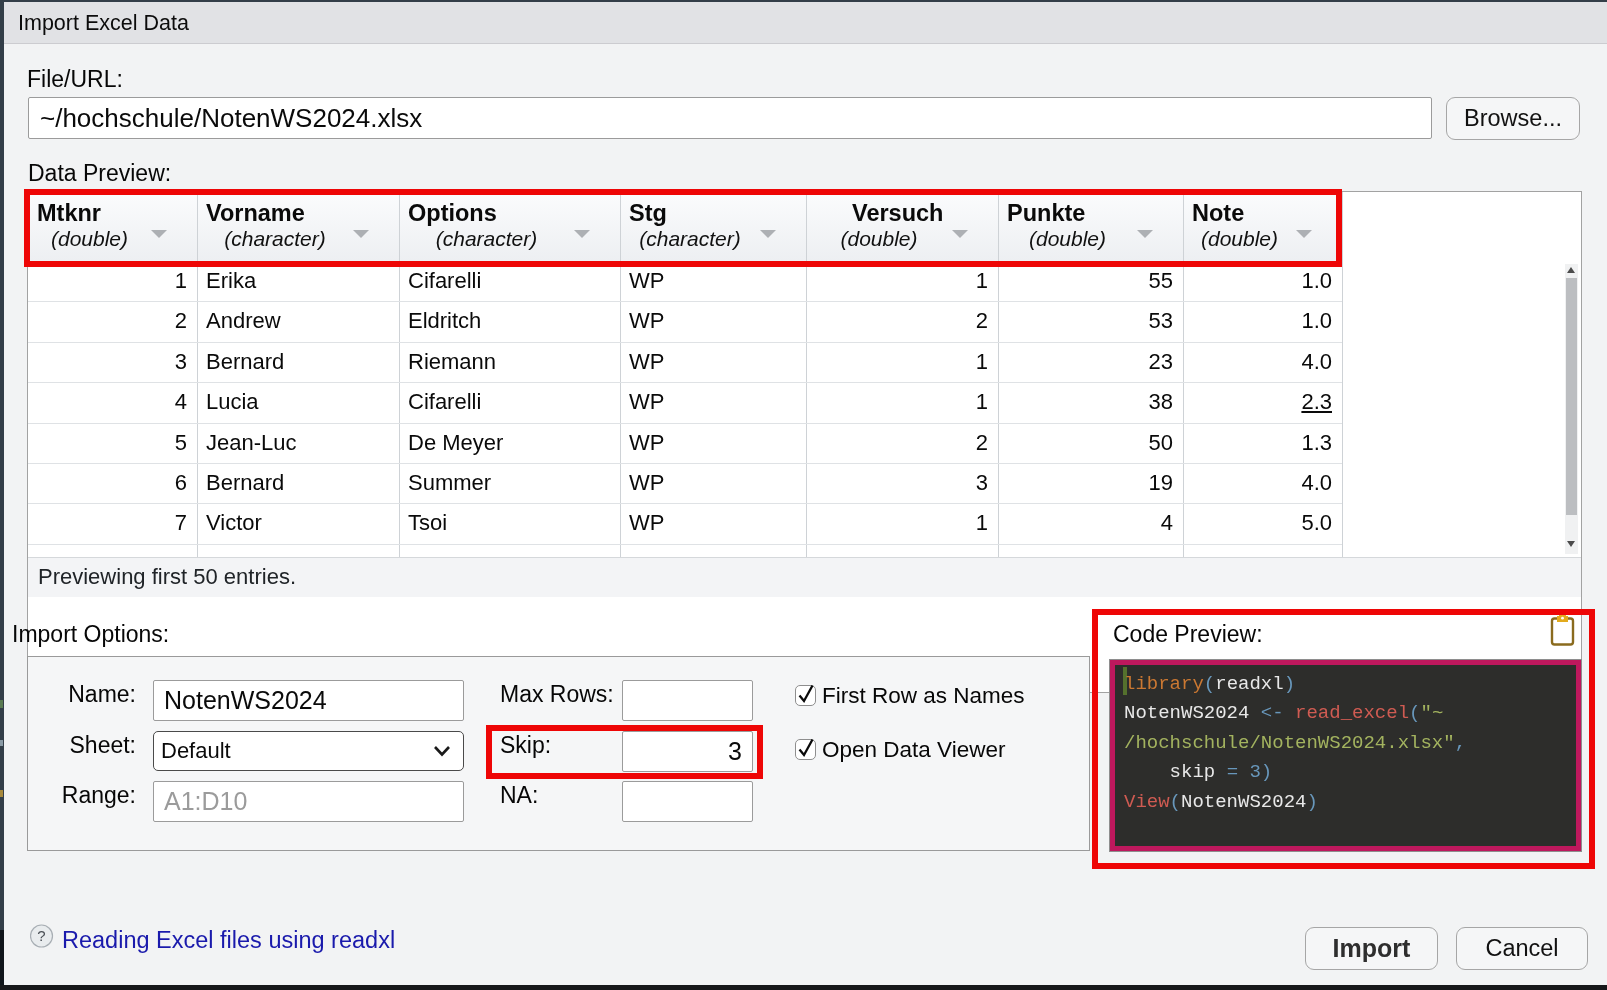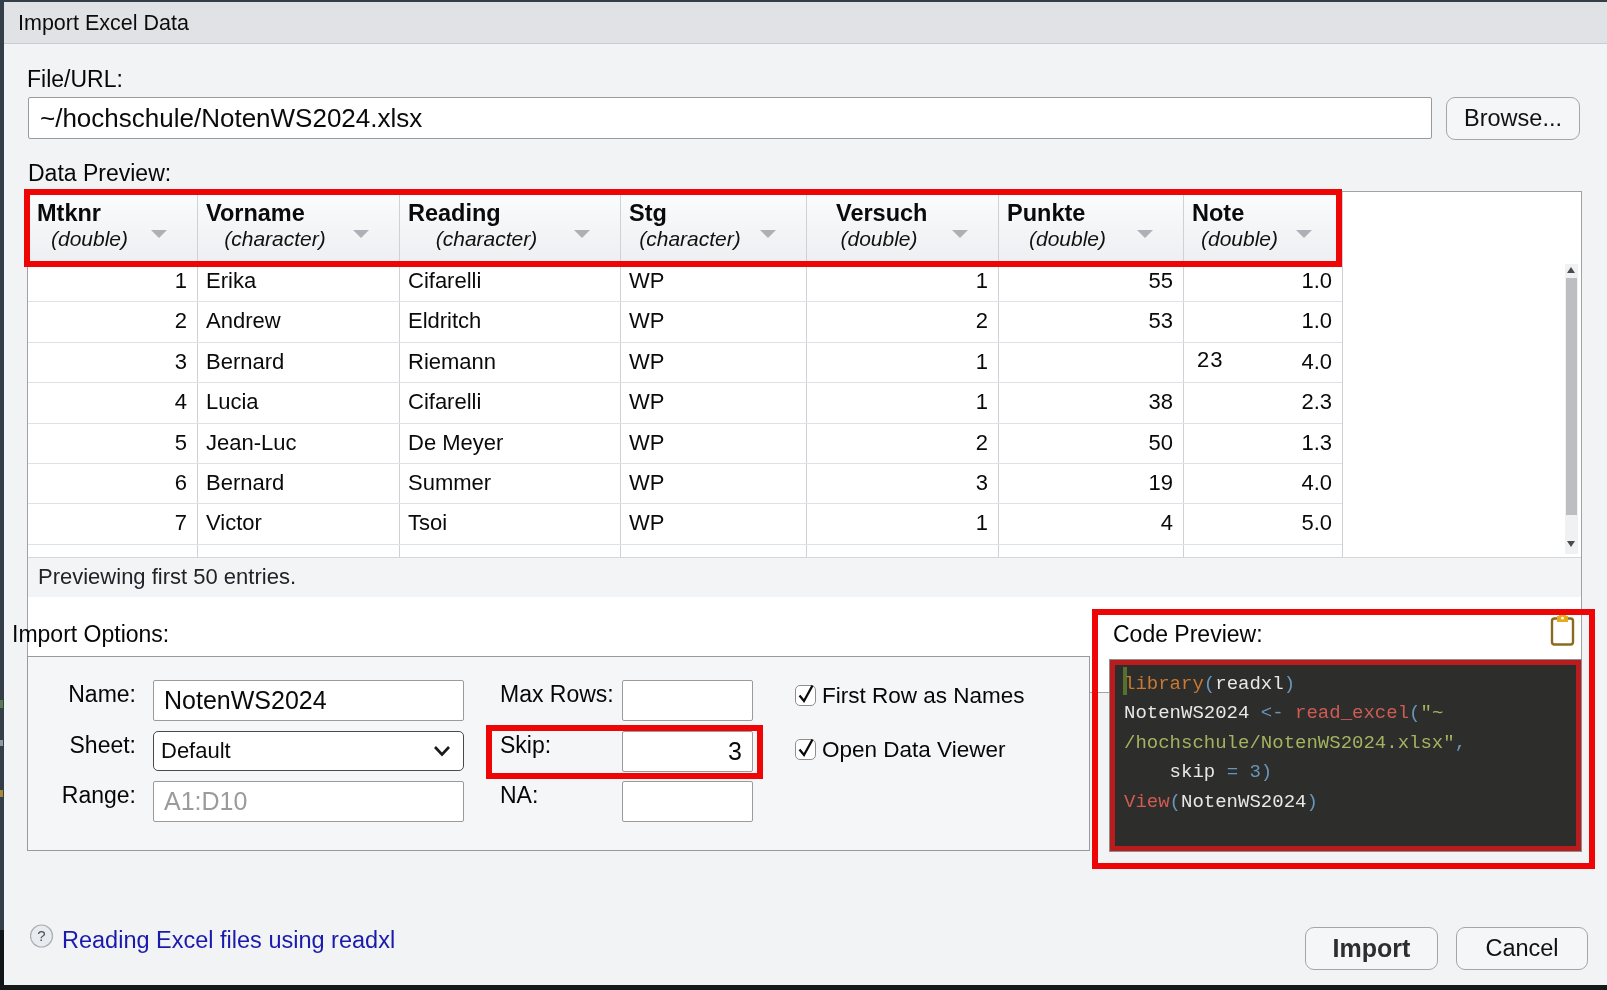--- a/index.html
+++ b/index.html
@@ -30,21 +30,21 @@
   .sbtrack { position:absolute; background:#f0f1f2; }
   .sbthumb { position:absolute; background:#bcbec1; }
   .sbarr { position:absolute; width:0; height:0; }
   
   .optbox { position:absolute; left:27px; top:656px; width:1063px; height:195px; background:#f5f6f7; border:1px solid #9a9a9a; }
   .flbl { position:absolute; font-size:23px; color:#070707; display:flex; align-items:center; }
   .fin  { position:absolute; background:#fff; border:1px solid #9b9b9b; border-radius:2px; font-size:25px; color:#0a0a0a;
           display:flex; align-items:center; }
   .cblbl { position:absolute; font-size:22.5px; color:#070707; display:flex; align-items:center; }
   
-  .codeframe { position:absolute; left:1109px; top:659px; width:473px; height:193px; background:#b91c1c; border:1px solid #8e8e8e; }
+  .codeframe { position:absolute; left:1109px; top:659px; width:473px; height:193px; background:#be185d; border:1px solid #8e8e8e; }
   .codedark { position:absolute; left:5px; top:5px; width:461px; height:181px; background:#2d2d2b; overflow:hidden; }
   .codeline { position:absolute; left:9px; font-family:"Liberation Mono",monospace; font-size:19px; line-height:29.5px; white-space:pre; color:#e8e8e8; }
   .k { color:#cb7832; } 
   .p { color:#6897bb; } 
   .f { color:#cf5b52; } 
   .s { color:#a3b35f; } 
 </style>
 </head>
 <body>
   <div class="dialog"></div>
@@ -65,27 +65,27 @@
   <div class="lbl" style="left:28px; top:160px;">Data Preview:</div>
 
   <div class="tblwrap" id="tbl">
     <div class="hdrbg" style="left:0px; top:0.5px; width:1314px; height:69px;"></div>
     <div class="hname" style="left:9px; top:8px;">Mtknr</div>
     <div class="htype" style="left:0px; top:35px; width:123px;">(double)</div>
     <div class="harr" style="left:123px; top:38px;"></div>
     <div class="hname" style="left:178px; top:8px;">Vorname</div>
     <div class="htype" style="left:169px; top:35px; width:156px;">(character)</div>
     <div class="harr" style="left:325px; top:38px;"></div>
-    <div class="hname" style="left:380px; top:8px;">Reading</div>
+    <div class="hname" style="left:380px; top:8px;">Options</div>
     <div class="htype" style="left:371px; top:35px; width:175px;">(character)</div>
     <div class="harr" style="left:546px; top:38px;"></div>
     <div class="hname" style="left:601px; top:8px;">Stg</div>
     <div class="htype" style="left:592px; top:35px; width:140px;">(character)</div>
     <div class="harr" style="left:732px; top:38px;"></div>
-    <div class="hname" style="left:771px; top:8px;margin-left:37px;">Versuch</div>
+    <div class="hname" style="left:787px; top:8px;margin-left:37px;">Versuch</div>
     <div class="htype" style="left:778px; top:35px; width:146px;">(double)</div>
     <div class="harr" style="left:924px; top:38px;"></div>
     <div class="hname" style="left:979px; top:8px;">Punkte</div>
     <div class="htype" style="left:970px; top:35px; width:139px;">(double)</div>
     <div class="harr" style="left:1109px; top:38px;"></div>
     <div class="hname" style="left:1164px; top:8px;">Note</div>
     <div class="htype" style="left:1155px; top:35px; width:113px;">(double)</div>
     <div class="harr" style="left:1268px; top:38px;"></div>
     <div class="vline" style="left:169px; top:0.5px; height:364.5px;"></div>
     <div class="vline" style="left:371px; top:0.5px; height:364.5px;"></div>
@@ -108,30 +108,30 @@
     <div class="cell" style="left:601px; top:109.89999999999998px; height:40.4px; line-height:40.4px;">WP</div>
     <div class="cell num" style="left:778px; top:109.89999999999998px; width:182px; height:40.4px; line-height:40.4px;">2</div>
     <div class="cell num" style="left:970px; top:109.89999999999998px; width:175px; height:40.4px; line-height:40.4px;">53</div>
     <div class="cell num" style="left:1155px; top:109.89999999999998px; width:149px; height:40.4px; line-height:40.4px;">1.0</div>
     <div class="hline" style="left:0px; top:150.29999999999995px; width:1314px;"></div>
     <div class="cell num" style="left:0px; top:150.3px; width:159px; height:40.4px; line-height:40.4px;">3</div>
     <div class="cell" style="left:178px; top:150.3px; height:40.4px; line-height:40.4px;">Bernard</div>
     <div class="cell" style="left:380px; top:150.3px; height:40.4px; line-height:40.4px;">Riemann</div>
     <div class="cell" style="left:601px; top:150.3px; height:40.4px; line-height:40.4px;">WP</div>
     <div class="cell num" style="left:778px; top:150.3px; width:182px; height:40.4px; line-height:40.4px;">1</div>
-    <div class="cell num" style="left:1020px; top:150.3px; width:175px; height:40.4px; line-height:40.4px;font-family:Liberation Mono, monospace;">23</div>
+    <div class="cell num" style="left:970px; top:150.3px; width:175px; height:40.4px; line-height:40.4px;">23</div>
     <div class="cell num" style="left:1155px; top:150.3px; width:149px; height:40.4px; line-height:40.4px;">4.0</div>
     <div class="hline" style="left:0px; top:190.7px; width:1314px;"></div>
     <div class="cell num" style="left:0px; top:190.7px; width:159px; height:40.4px; line-height:40.4px;">4</div>
     <div class="cell" style="left:178px; top:190.7px; height:40.4px; line-height:40.4px;">Lucia</div>
     <div class="cell" style="left:380px; top:190.7px; height:40.4px; line-height:40.4px;">Cifarelli</div>
     <div class="cell" style="left:601px; top:190.7px; height:40.4px; line-height:40.4px;">WP</div>
     <div class="cell num" style="left:778px; top:190.7px; width:182px; height:40.4px; line-height:40.4px;">1</div>
     <div class="cell num" style="left:970px; top:190.7px; width:175px; height:40.4px; line-height:40.4px;">38</div>
-    <div class="cell num" style="left:1155px; top:190.7px; width:149px; height:40.4px; line-height:40.4px;">2.3</div>
+    <div class="cell num" style="left:1155px; top:190.7px; width:149px; height:40.4px; line-height:40.4px;text-decoration:underline;">2.3</div>
     <div class="hline" style="left:0px; top:231.09999999999997px; width:1314px;"></div>
     <div class="cell num" style="left:0px; top:231.10000000000002px; width:159px; height:40.4px; line-height:40.4px;">5</div>
     <div class="cell" style="left:178px; top:231.10000000000002px; height:40.4px; line-height:40.4px;">Jean-Luc</div>
     <div class="cell" style="left:380px; top:231.10000000000002px; height:40.4px; line-height:40.4px;">De Meyer</div>
     <div class="cell" style="left:601px; top:231.10000000000002px; height:40.4px; line-height:40.4px;">WP</div>
     <div class="cell num" style="left:778px; top:231.10000000000002px; width:182px; height:40.4px; line-height:40.4px;">2</div>
     <div class="cell num" style="left:970px; top:231.10000000000002px; width:175px; height:40.4px; line-height:40.4px;">50</div>
     <div class="cell num" style="left:1155px; top:231.10000000000002px; width:149px; height:40.4px; line-height:40.4px;">1.3</div>
     <div class="hline" style="left:0px; top:271.5px; width:1314px;"></div>
     <div class="cell num" style="left:0px; top:271.5px; width:159px; height:40.4px; line-height:40.4px;">6</div>

